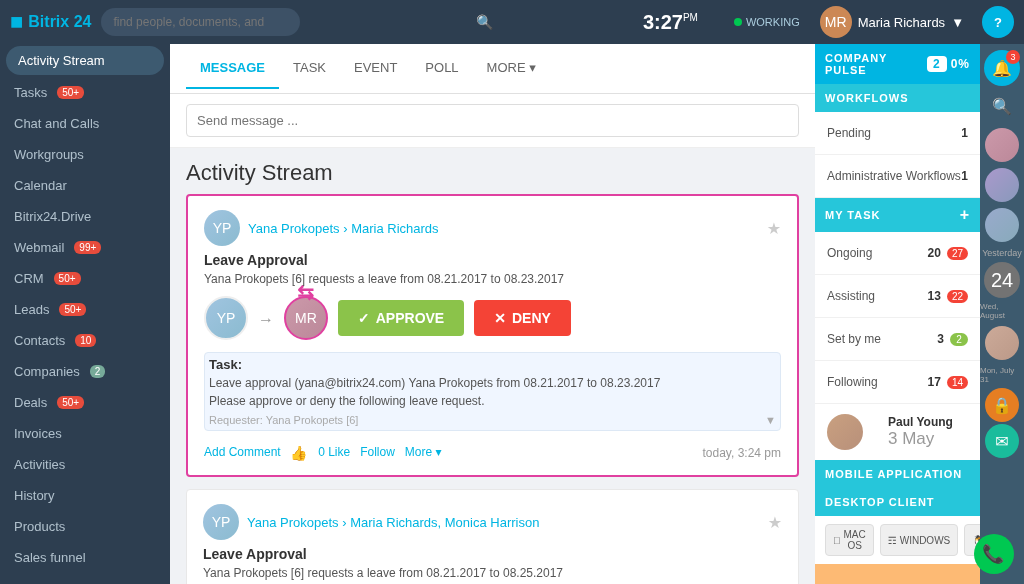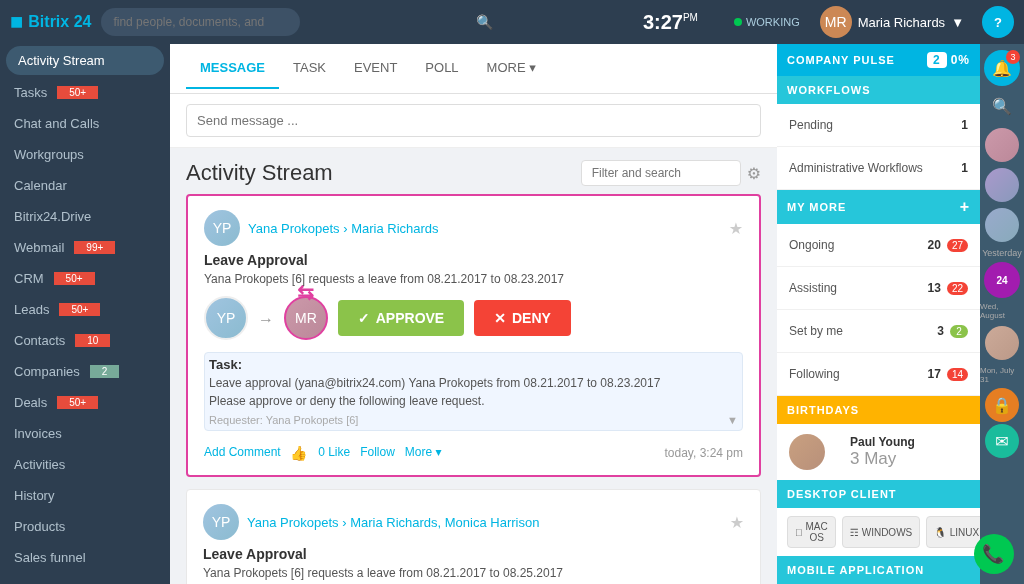--- a/index.html
+++ b/index.html
@@ -32,21 +32,21 @@
     
     .sidebar {
       width: 170px; background: #2d3e50; color: #cdd; flex-shrink: 0;
       overflow-y: auto; display: flex; flex-direction: column;
     }
     .sidebar-item {
       padding: 8px 14px; cursor: pointer; font-size: 13px; color: #b0c0cc;
       display: flex; align-items: center; gap: 6px; white-space: nowrap;
     }
     .sidebar-item.active { background: #3d5a70; color: #fff; border-radius: 20px; margin: 2px 6px; padding: 7px 12px; }
-    .badge { background: #e74c3c; color: #fff; border-radius: 0; font-size: 10px; padding: 1px 12px; margin-left: 4px; }
+    .badge { background: #e74c3c; color: #fff; border-radius: 6px; font-size: 10px; padding: 1px 5px; margin-left: 4px; }
     .badge-gray { background: #7a9; }
 
     
     .main { flex: 1; overflow-y: auto; background: #f0f2f5; padding: 0; }
 
     
     .tabs-bar { background: #fff; border-bottom: 1px solid #e0e0e0; padding: 4px 16px; display: flex; align-items: center; gap: 0; }
     .tab-item { padding: 12px 14px; cursor: pointer; font-size: 13px; color: #666; border-bottom: 2px solid transparent; }
     .tab-item.active { color: #00b5e2; border-bottom: 2px solid #00b5e2; font-weight: bold; }
 
@@ -96,21 +96,21 @@
     .task-box { background: #f0f6ff; border: 1px solid #dde8f5; border-radius: 4px; padding: 4px; font-size: 12px; color: #555; margin-bottom: 8px; }
     .task-box strong { font-size: 13px; color: #333; }
     .task-requester { color: #aaa; font-size: 11px; display: flex; align-items: center; justify-content: space-between; }
 
     
     .card-footer { display: flex; align-items: center; justify-content: space-between; padding-top: 6px; color: #999; font-size: 12px; }
     .card-actions { display: flex; gap: 10px; }
     .card-action-btn { color: #00b5e2; cursor: pointer; font-size: 12px; }
 
     
-    .right-panel { width: 203px; flex-shrink: 0; background: #fdba74; overflow-y: auto; }
+    .right-panel { width: 165px; flex-shrink: 0; background: #fdba74; overflow-y: auto; }
     .rp-section { margin-bottom: 0; }
     .rp-header {
       padding: 8px 10px; font-size: 11px; font-weight: bold; letter-spacing: 1px;
       color: #fff; display: flex; align-items: center; justify-content: space-between;
     }
     .rp-header.blue { background: #00b5e2; }
     .rp-header.teal { background: #26c6da; }
     .rp-header.mytasks { background: #26c6da; }
     .rp-header.birthday { background: #ffb300; }
     .rp-header.desktop { background: #26c6da; }
@@ -247,24 +247,20 @@
       <div class="tab-item">POLL</div>
       <div class="tab-item">MORE ▾</div>
     </div>
 
     <div class="message-box">
       <input class="message-input" type="text" placeholder="Send message ..." style="">
     </div>
 
     <div class="stream-header">
       <div class="stream-title">Activity Stream</div>
-      <div class="stream-search">
-        <input type="text" placeholder="Filter and search" style="">
-        <span class="stream-gear">⚙</span>
-      </div>
     </div>
 
     <div class="activity-card">
       <div class="card-header">
         <div class="card-user">
           <div class="card-avatar" style="background: linear-gradient(135deg,#a0c4e0,#8bbbd0);">YP</div>
           <div>
             <span class="card-names">Yana Prokopets</span>
             <span class="card-names"> › </span>
             <span class="card-names">Maria Richards</span>
@@ -354,21 +350,21 @@
         <span class="rp-row-num">1</span>
       </div>
       <div class="rp-row">
         <span class="rp-row-label">Administrative Workflows</span>
         <span class="rp-row-num">1</span>
       </div>
     </div>
 
     <div class="rp-section">
       <div class="rp-header mytasks">
-        <span>MY MORE</span>
+        <span>MY TASK</span>
         <span class="rp-mytasks-add">+</span>
       </div>
       <div class="rp-row">
         <span class="rp-row-label">Ongoing</span>
         <div style="display:flex;align-items:center;gap:6px;">
           <span class="rp-row-num">20</span>
           <span class="rp-row-badge">27</span>
         </div>
       </div>
       <div class="rp-row">
@@ -388,29 +384,32 @@
       <div class="rp-row">
         <span class="rp-row-label">Following</span>
         <div style="display:flex;align-items:center;gap:6px;">
           <span class="rp-row-num">17</span>
           <span class="rp-row-badge">14</span>
         </div>
       </div>
     </div>
 
     <div class="rp-section">
-      <div class="rp-header birthday">
-        <span>BIRTHDAYS</span>
-      </div>
       <div class="birthday-card">
         <div class="birthday-avatar" style="background: linear-gradient(135deg,#c9a080,#b8907a);"></div>
         <div>
           <div class="birthday-name">Paul Young</div>
           <div class="birthday-date">3 May</div>
         </div>
+      </div>
+    </div>
+
+    <div class="rp-section">
+      <div class="rp-header mobile">
+        <span>MOBILE APPLICATION</span>
       </div>
     </div>
 
     <div class="rp-section">
       <div class="rp-header desktop">
         <span>DESKTOP CLIENT</span>
       </div>
       <div class="desktop-btns">
         <button class="desktop-btn">
           <span></span>
@@ -420,39 +419,33 @@
           <span>☶</span>
           <span>WINDOWS</span>
         </button>
         <button class="desktop-btn">
           <span>🐧</span>
           <span>LINUX</span>
         </button>
       </div>
     </div>
 
-    <div class="rp-section">
-      <div class="rp-header mobile">
-        <span>MOBILE APPLICATION</span>
-      </div>
-    </div>
-
   </div>
 
   <div class="far-right">
     <div class="fr-icon" style="background:#00b5e2; color:#fff;">
       🔔
       <span class="fr-badge">3</span>
     </div>
     <div class="fr-icon">🔍</div>
     <div class="fr-avatar" style="background: linear-gradient(135deg,#c9a,#b89);"></div>
     <div class="fr-avatar" style="background: linear-gradient(135deg,#a9c,#89b);"></div>
     <div class="fr-avatar" style="background: linear-gradient(135deg,#9ac,#8ab);"></div>
     <div class="fr-date-label">Yesterday</div>
-    <div class="fr-icon" style="background:#a21caf; color:#fff; font-size:10px; font-weight:bold;">24</div>
+    <div class="fr-icon" style="background:#737373; color:#fff; font-size:20px; font-weight:normal;">24</div>
     <div class="fr-date-label" style="font-size:8px;">Wed, August</div>
     <div class="fr-avatar" style="background: linear-gradient(135deg,#ca9,#b98);"></div>
     <div class="fr-date-label" style="font-size:8px;">Mon, July 31</div>
     <div class="fr-lock">🔒</div>
     <div class="fr-msg">✉</div>
   </div>
 
 </div>
 
 <div class="fr-green-phone">📞</div>

